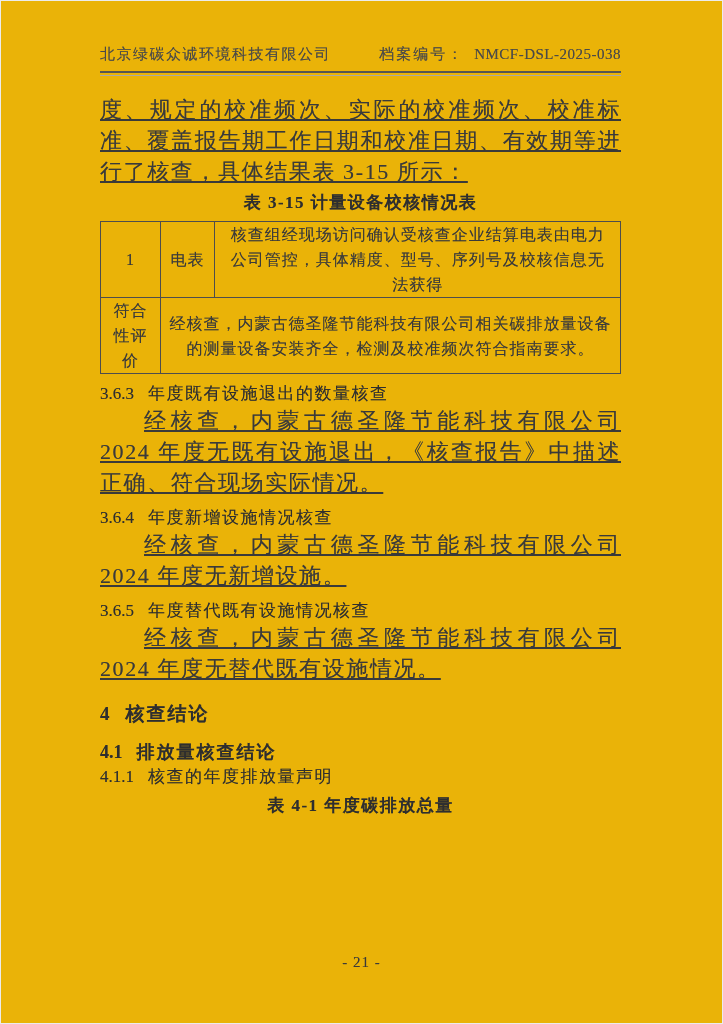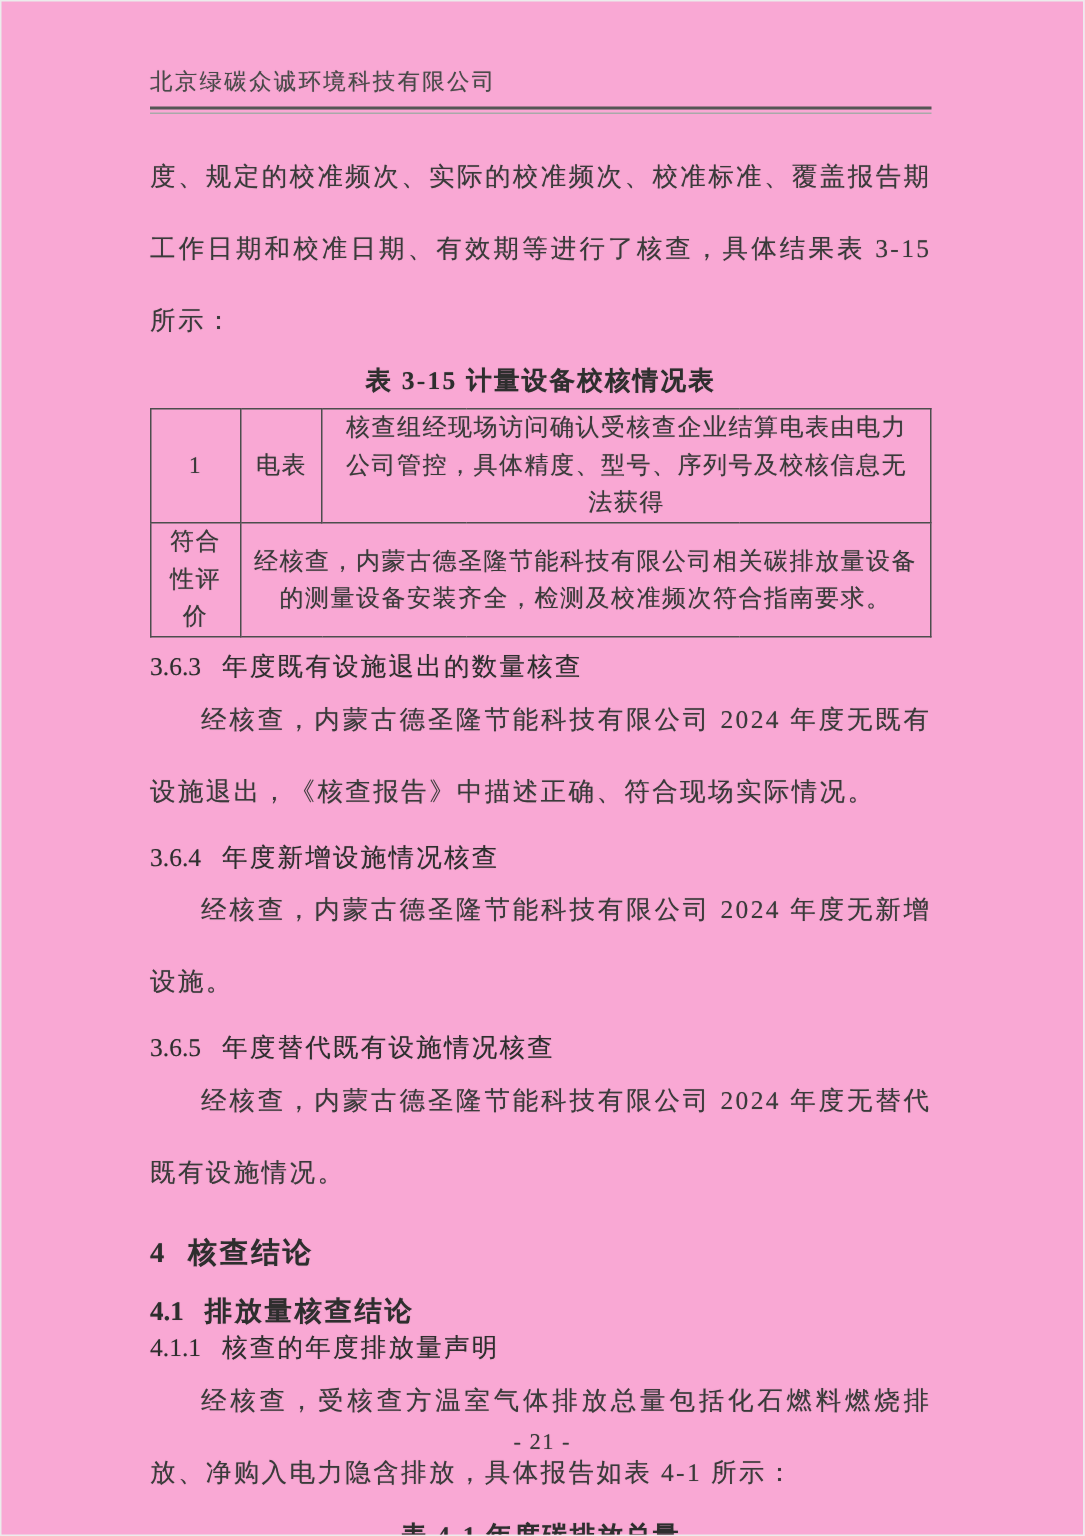--- a/index.html
+++ b/index.html
@@ -1,41 +1,41 @@
 <!DOCTYPE html>
 <html><head>
 <meta charset="utf-8">
 <style>
   html,body{margin:0;padding:0;background:#ffffff;}
   .page{
     position:relative;
     width:723px;height:1024px;
     margin:0 auto;
     box-sizing:border-box;
-    background:#f9a8d4;
+    background:#eab308;
     border:1px solid #ececec;
     padding:44px 101px 0 99px;
     font-family:"Liberation Serif","DejaVu Serif",serif;
     color:#383838;
     text-shadow:0 0 0.6px rgba(70,70,70,0.55);
     overflow:hidden;
   }
   
   .hdr{
     display:flex;justify-content:space-between;align-items:flex-end;
     font-size:15px;letter-spacing:1.5px;color:#4a4a4a;
     padding-bottom:7px;
   }
   .hdr-right{letter-spacing:0.5px;}
   .hdr-right .lbl{letter-spacing:2px;margin-right:10px;}
   .hdr-rule{height:2px;border-top:2px solid #555;border-bottom:1px solid #a9a9a9;}
   
   .para{
-    margin:0;font-size:17px;line-height:48px;
-    text-align:justify;letter-spacing:1.6px;color:#3a3a3a;
+    margin:0;font-size:22px;line-height:31px;
+    text-align:justify;letter-spacing:1.6px;color:#3a3a3a;text-decoration:underline;
   }
   .para.first{margin-top:18px;}
   .indent{text-indent:2em;}
   
   .h3{margin:8px 0 0 0;font-size:17px;font-weight:normal;color:#2e2e2e;line-height:23px;letter-spacing:1.5px;}
   .h3 .num{letter-spacing:0;margin-right:14px;}
   .h1{margin:16px 0 0 0;font-size:19px;font-weight:bold;color:#2e2e2e;line-height:27px;letter-spacing:2px;}
   .h1 .num{letter-spacing:0;margin-right:16px;}
   .h2{margin:13px 0 0 0;font-size:18px;font-weight:bold;color:#2e2e2e;line-height:25px;letter-spacing:2px;}
   .h2 .num{letter-spacing:0;margin-right:14px;}
@@ -63,20 +63,23 @@
     text-align:center;font-size:15px;color:#3a3a3a;letter-spacing:1px;
   }
 </style>
 </head>
 <body>
 
 <div class="page">
 
   <div class="hdr">
     <span>北京绿碳众诚环境科技有限公司</span>
+    <span class="hdr-right">
+      <span class="lbl">档案编号：</span><span>NMCF-DSL-2025-038</span>
+    </span>
   </div>
   <div class="hdr-rule"></div>
 
   <p class="para first">度、规定的校准频次、实际的校准频次、校准标准、覆盖报告期工作日期和校准日期、有效期等进行了核查，具体结果表 3-15 所示：</p>
 
   <div class="tbl-title">表 3-15  计量设备校核情况表</div>
   <table class="tbl">
     <colgroup>
       <col style="width:11.5%">
         <col style="width:10.5%">
@@ -106,19 +109,18 @@
   <p class="para indent">经核查，内蒙古德圣隆节能科技有限公司 2024 年度无新增设施。</p>
 
   <h3 class="h3"><span class="num">3.6.5</span><span>年度替代既有设施情况核查</span></h3>
   <p class="para indent">经核查，内蒙古德圣隆节能科技有限公司 2024 年度无替代既有设施情况。</p>
 
   <h1 class="h1"><span class="num">4</span><span>核查结论</span></h1>
 
   <h2 class="h2"><span class="num">4.1</span><span>排放量核查结论</span></h2>
 
   <h3 class="h3" style="margin-top:0;"><span class="num">4.1.1</span><span>核查的年度排放量声明</span></h3>
-  <p class="para indent">经核查，受核查方温室气体排放总量包括化石燃料燃烧排放、净购入电力隐含排放，具体报告如表 4-1 所示：</p>
 
   <div class="tbl-title" style="margin-top:7px;">表 4-1  年度碳排放总量</div>
 
   <div class="footer">- 21 -</div>
 
 </div>
 
 </body></html>

